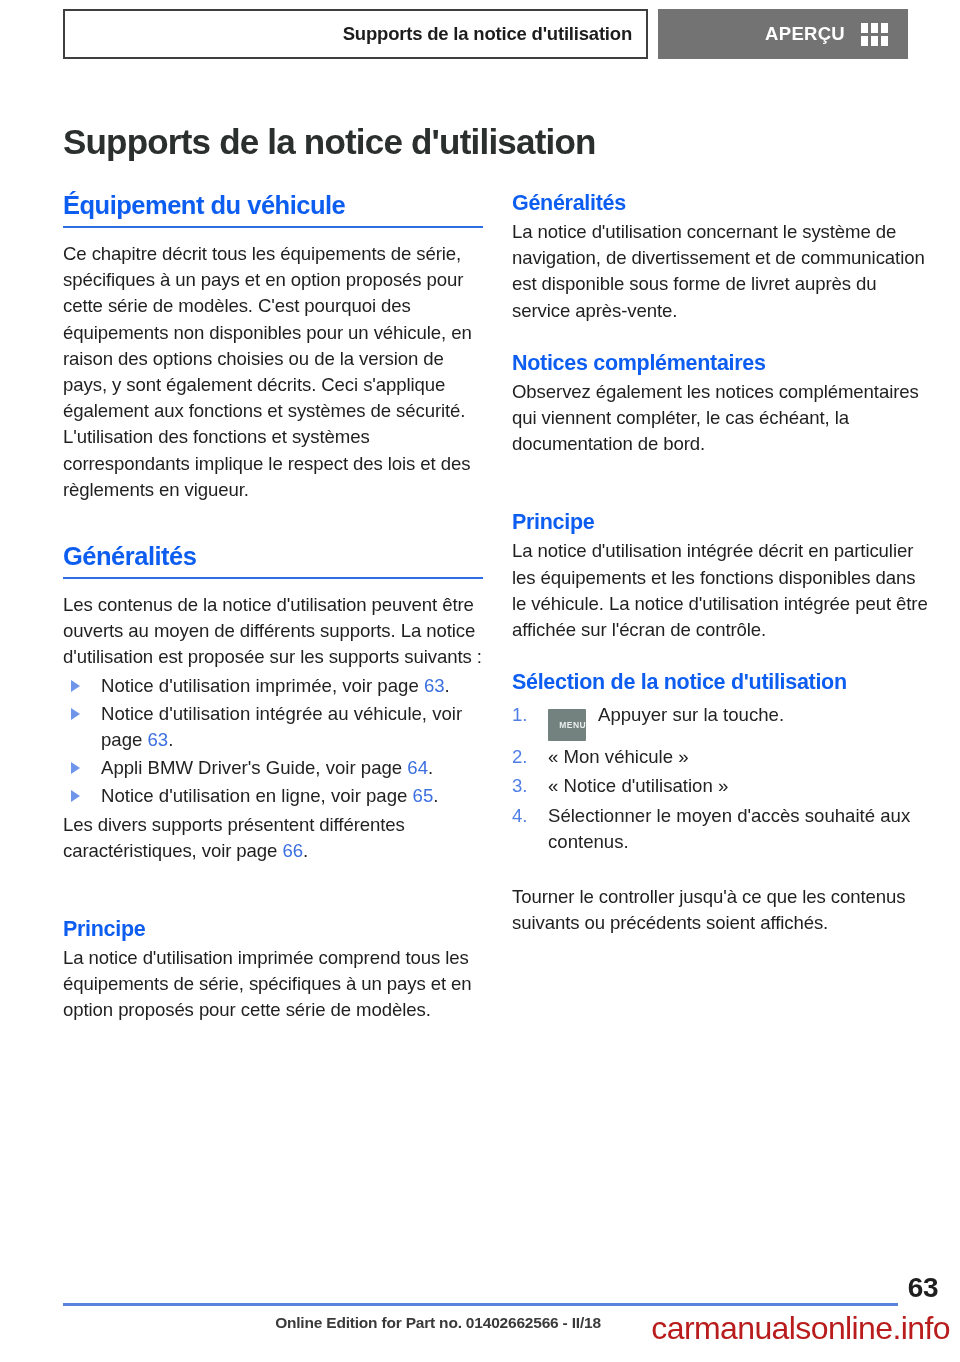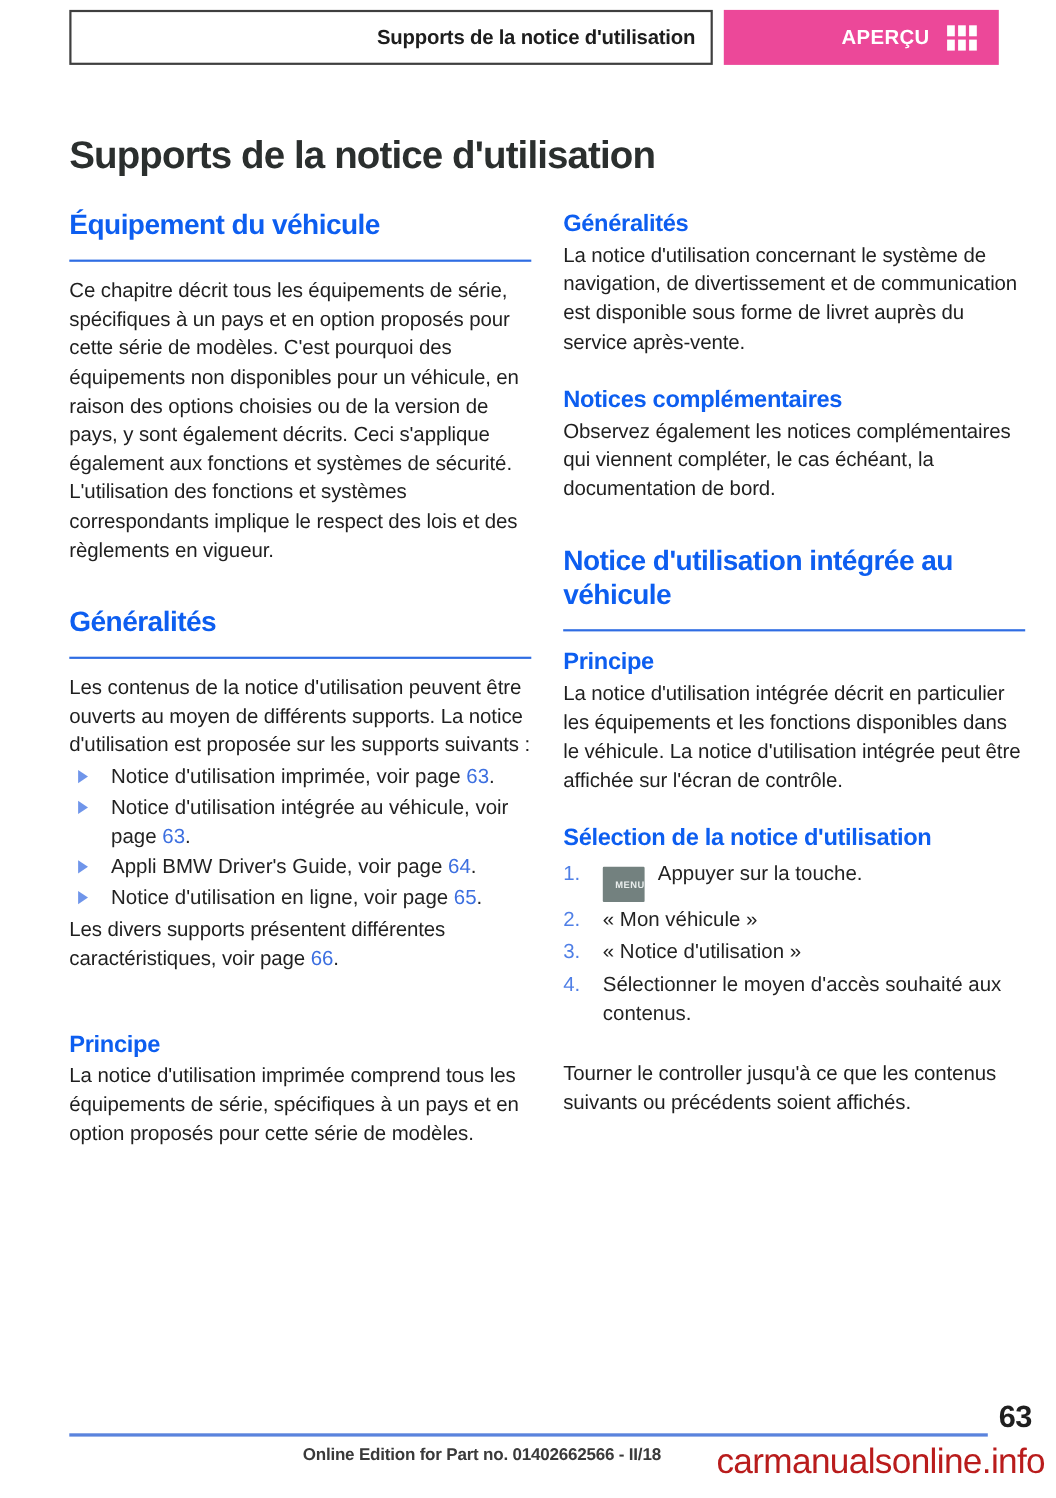--- a/index.html
+++ b/index.html
@@ -37,21 +37,21 @@
     font-size: 18.5px;
     font-weight: 700;
     letter-spacing: -0.2px;
     color: #1d1d1d;
     white-space: nowrap;
   }
   .header-blue {
     position: absolute;
     left: 658px; top: 9px;
     width: 250px; height: 50px;
-    background: #ec4899;
+    background: #737373;
     display: flex;
     align-items: center;
     justify-content: flex-end;
     padding-right: 20px;
   }
   .header-blue-label {
     font-size: 18.5px;
     font-weight: 700;
     color: #ffffff;
     letter-spacing: 0.3px;
@@ -96,21 +96,21 @@
   .col-right { left: 512px; }
 
   
   h2.sec {
     margin: 0;
     font-size: 25.5px;
     line-height: 31px;
     font-weight: 700;
     letter-spacing: -0.5px;
     color: #0d5ef0;
-    padding-bottom: 15px;
+    padding-bottom: 5px;
     border-bottom: 2.5px solid #2f6de3;
   }
   h2.sec + .body { margin-top: 13px; }
 
   h3.sub {
     margin: 0 0 2px 0;
     font-size: 21.5px;
     line-height: 27px;
     font-weight: 700;
     letter-spacing: -0.3px;
@@ -315,21 +315,20 @@
 
     <div class="gap-md"></div>
 
     <h3 class="sub">Notices complémentaires</h3>
     <div class="body">
       <p>Observez également les notices complémentaires qui viennent compléter, le cas échéant, la documentation de bord.</p>
     </div>
 
     <div class="gap-lg"></div>
 
-    <h2 class="sec">Notice d'utilisation intégrée au véhicule</h2>
 
     <div class="gap-sm"></div>
 
     <h3 class="sub">Principe</h3>
     <div class="body">
       <p>La notice d'utilisation intégrée décrit en particulier les équipements et les fonctions disponibles dans le véhicule. La notice d'utilisation intégrée peut être affichée sur l'écran de contrôle.</p>
     </div>
 
     <div class="gap-md"></div>
 

